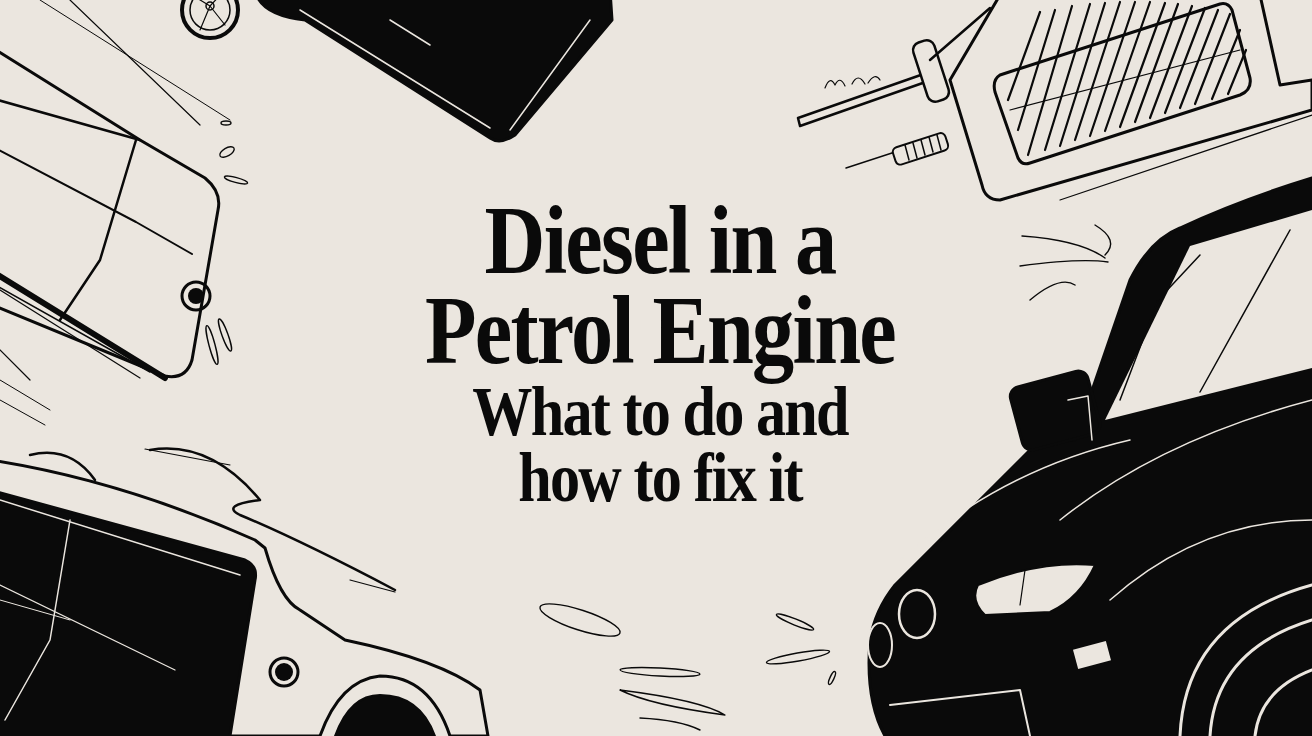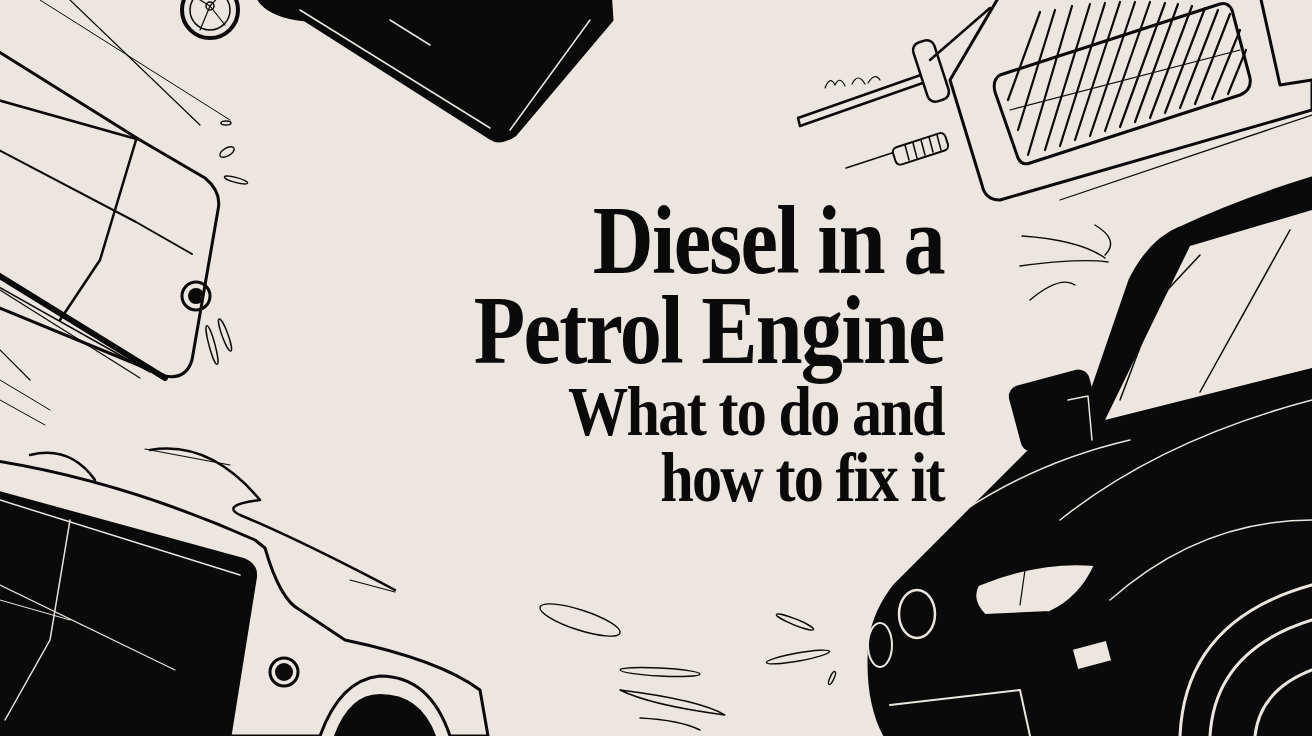--- a/index.html
+++ b/index.html
@@ -5,21 +5,21 @@
     html, body { margin: 0; padding: 0; }
     body {
       width: 1312px; height: 736px; overflow: hidden;
       background: #ebe6df;
       font-family: "Liberation Serif", "DejaVu Serif", serif;
     }
     .canvas { position: relative; width: 1312px; height: 736px; background: #ebe6df; overflow: hidden; }
     .art { position: absolute; left: 0; top: 0; width: 1312px; height: 736px; }
     .title-block {
       position: absolute; left: 330px; top: 196px; width: 660px;
-      text-align: right; color: #0a0a0a;
+      text-align: center; color: #0a0a0a;
     }
     .title-line {
       font-family: "Liberation Serif", "DejaVu Serif", serif;
       font-weight: bold;
       display: block;
       transform: scaleX(0.86);
       transform-origin: center;
       white-space: nowrap;
     }
     .t1 { font-size: 98px; line-height: 88px; letter-spacing: -2px; }

